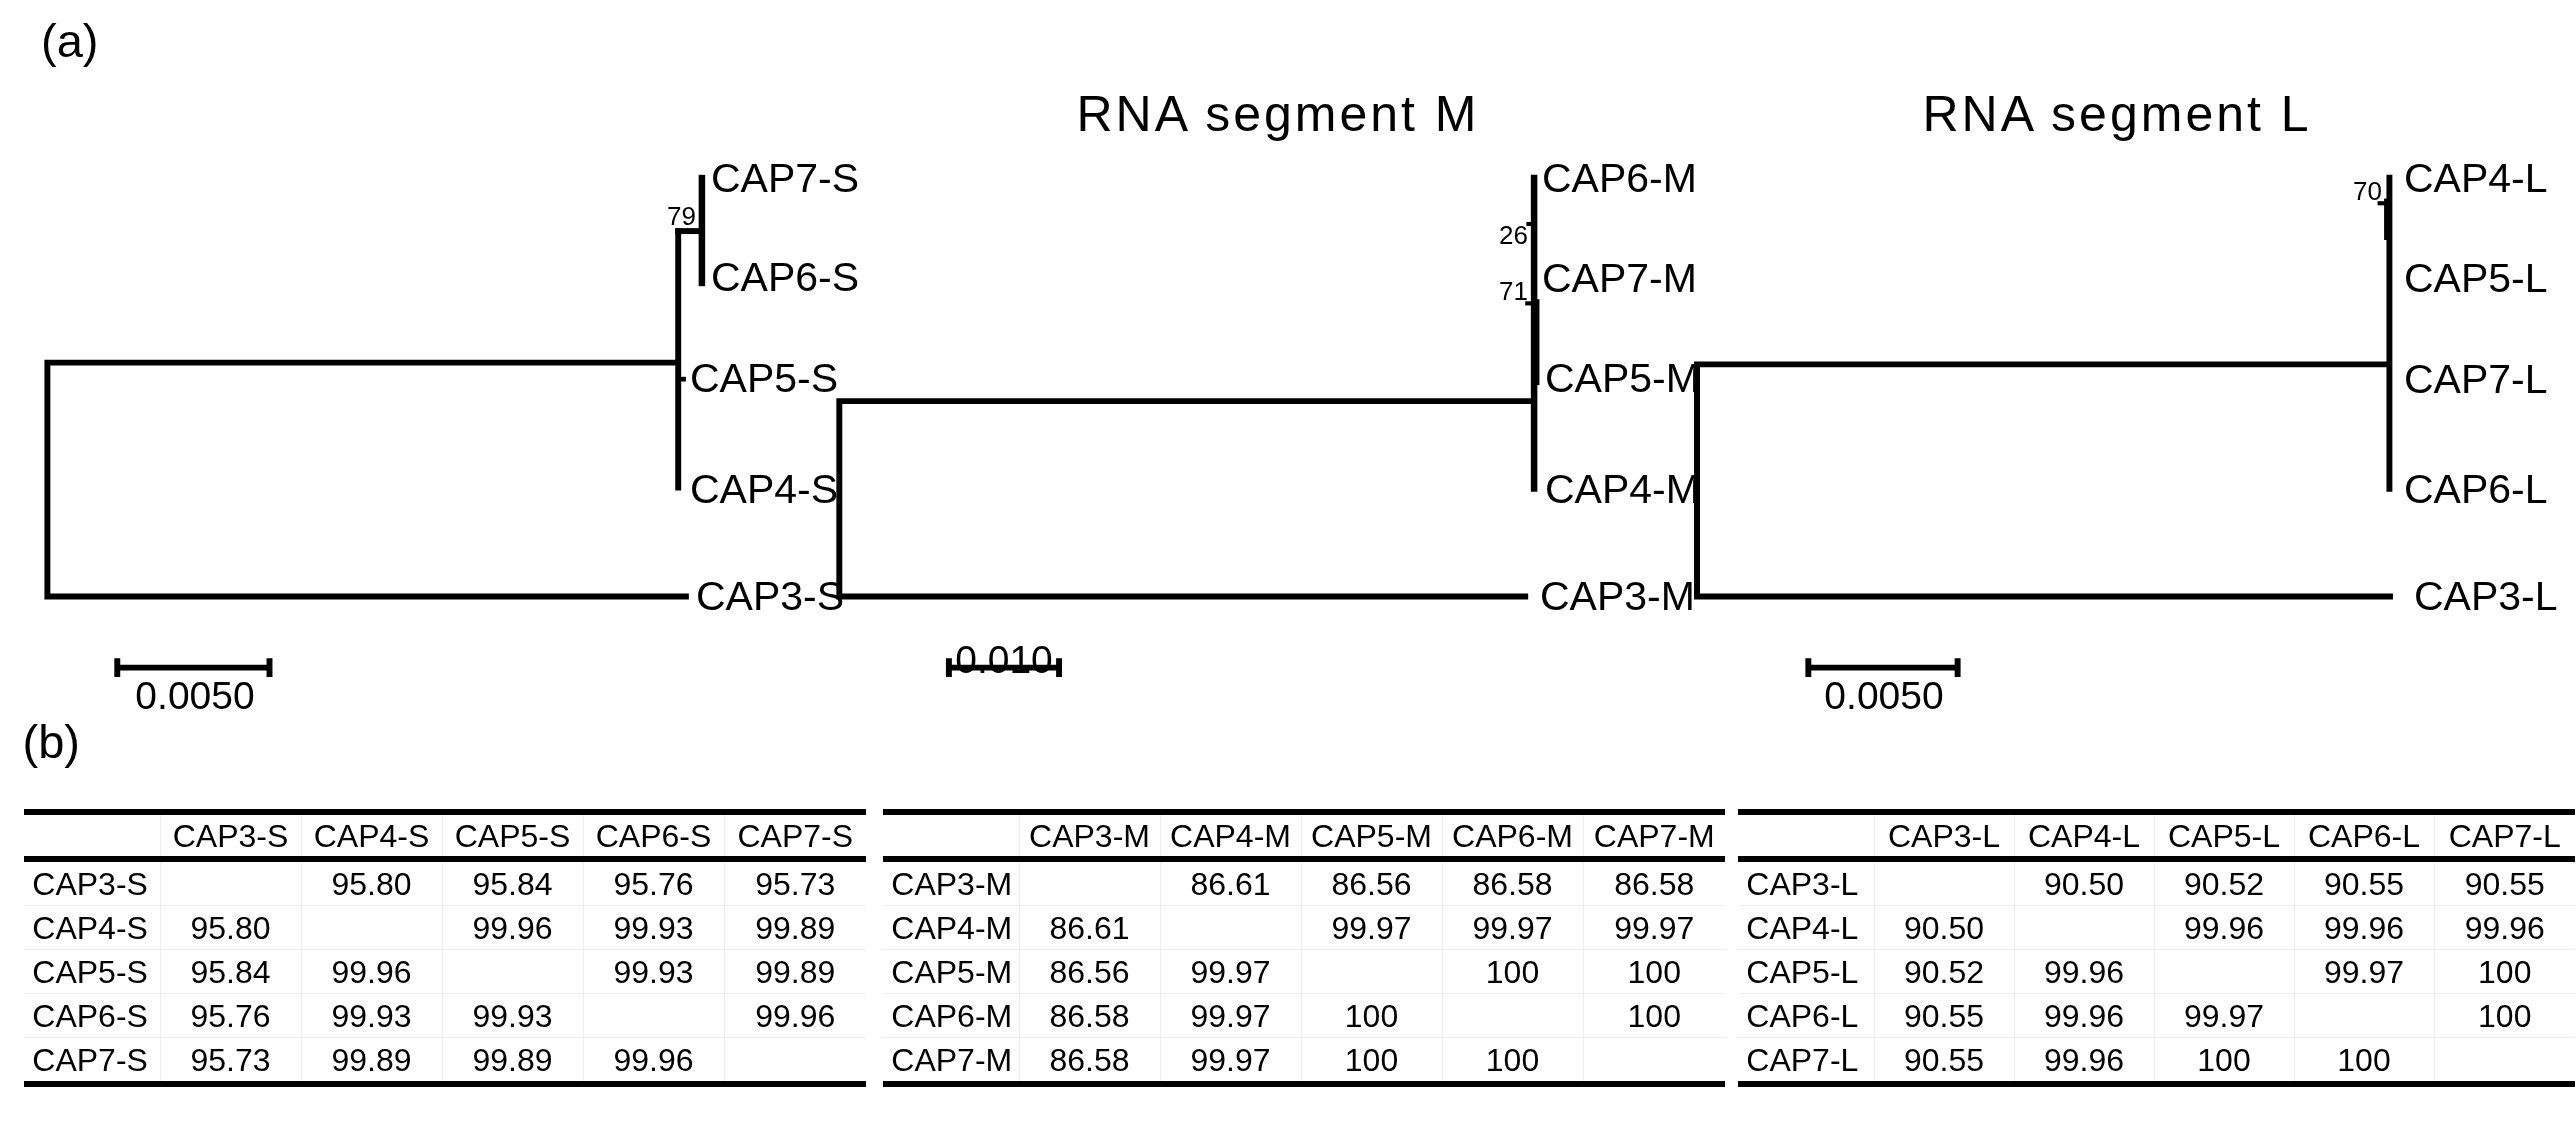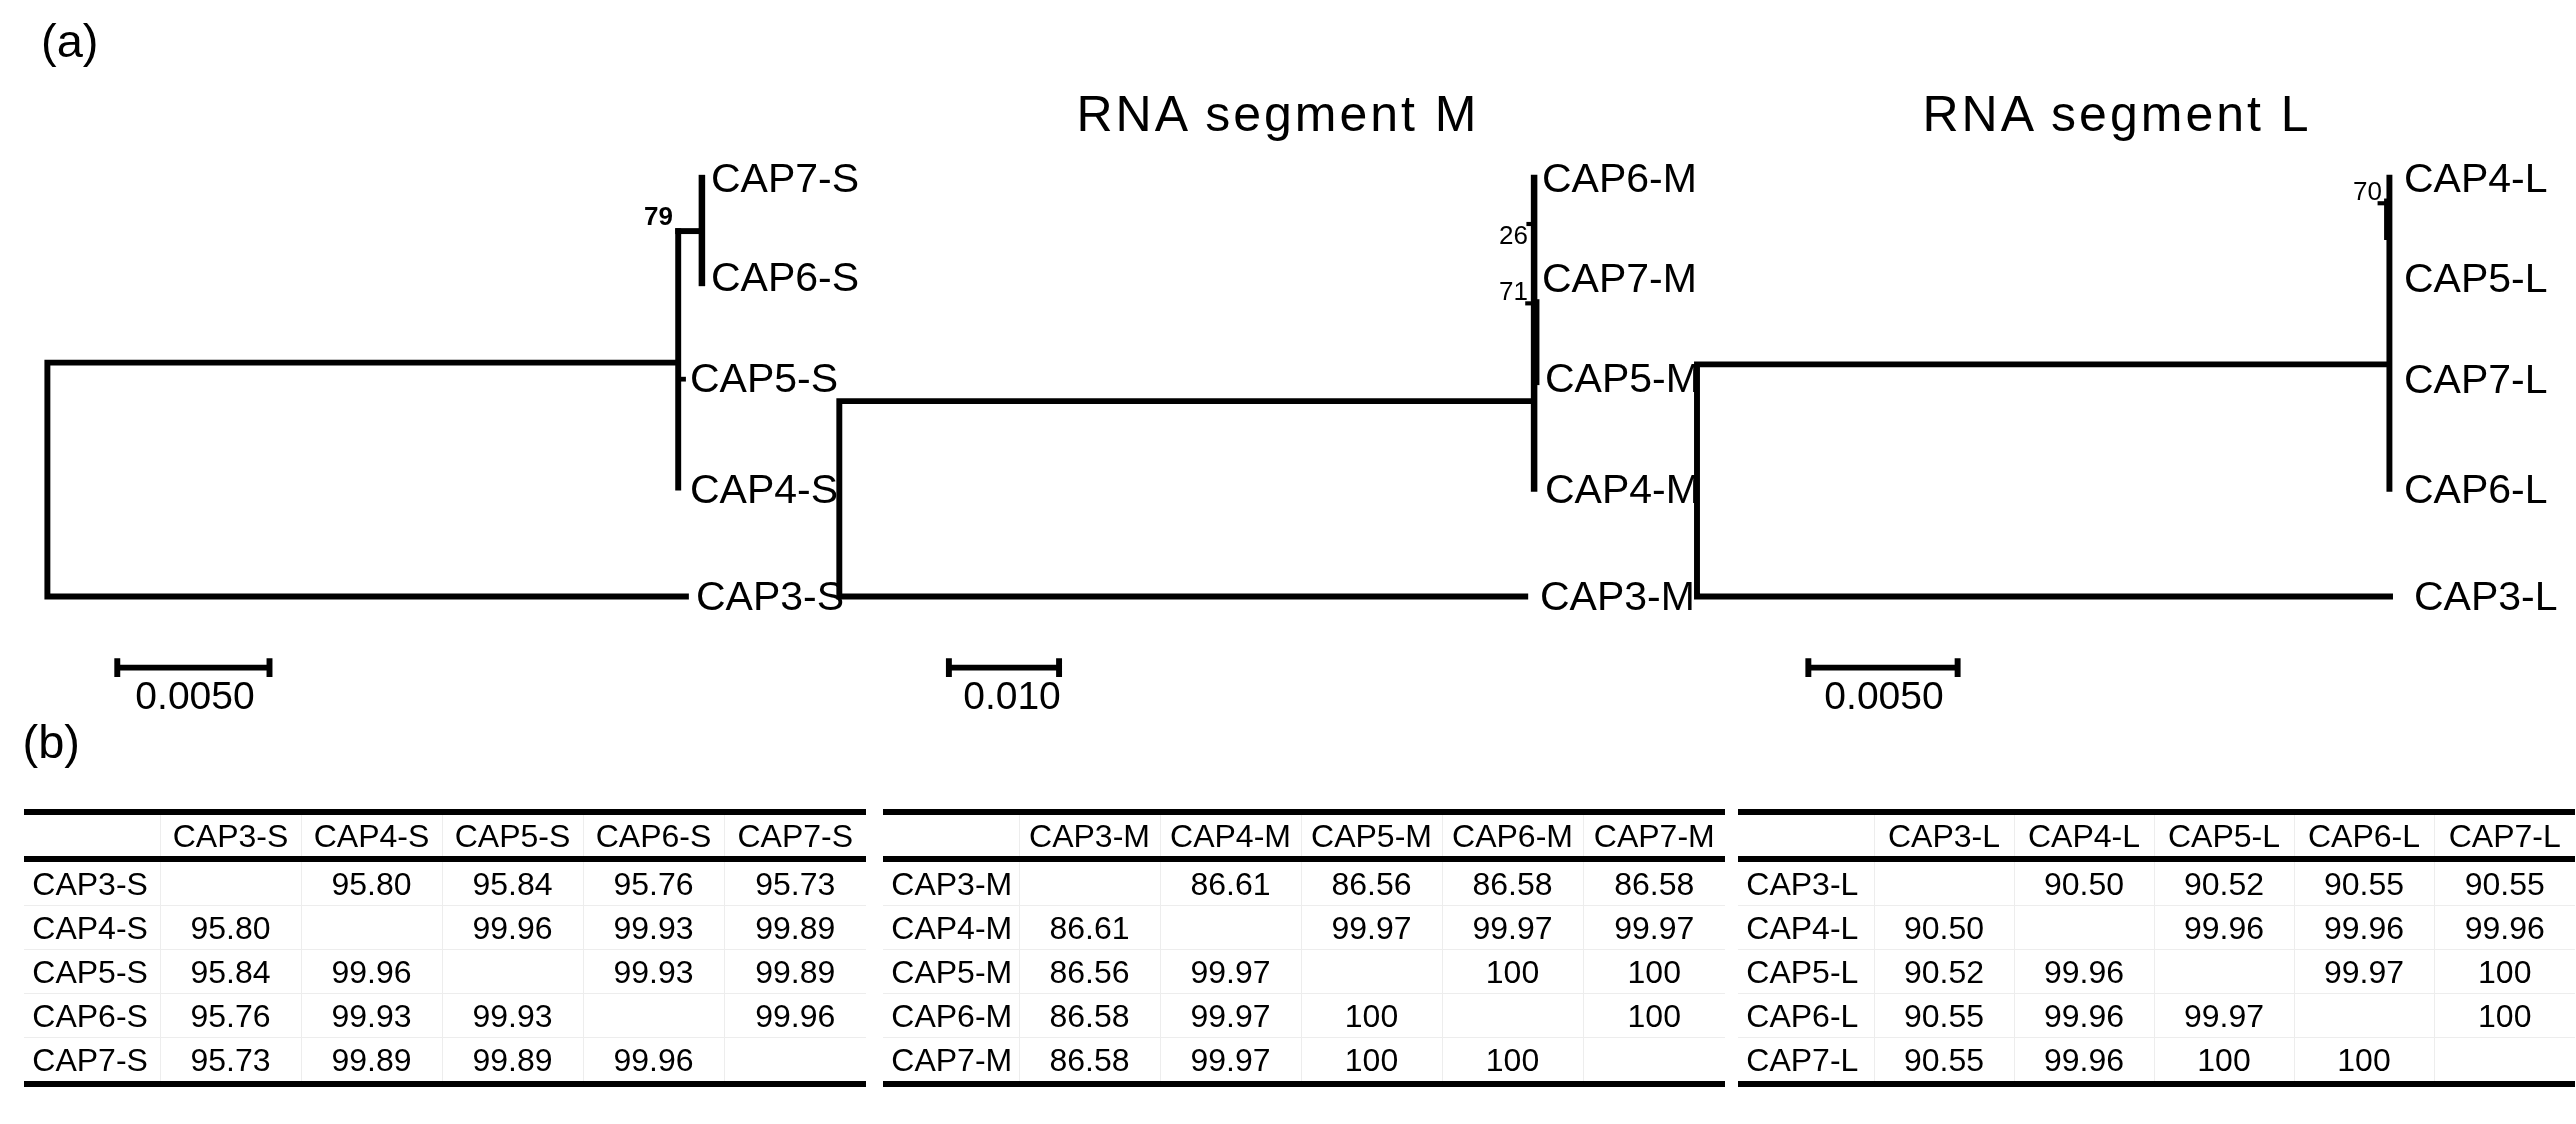--- a/index.html
+++ b/index.html
@@ -79,27 +79,27 @@
   <div class="tip" style="left:1545px; top:378px;">CAP5-M</div>
   <div class="tip" style="left:1545px; top:489px;">CAP4-M</div>
   <div class="tip" style="left:1540px; top:596px;">CAP3-M</div>
 
   <div class="tip" style="left:2404px; top:178px;">CAP4-L</div>
   <div class="tip" style="left:2404px; top:278px;">CAP5-L</div>
   <div class="tip" style="left:2404px; top:379px;">CAP7-L</div>
   <div class="tip" style="left:2404px; top:489px;">CAP6-L</div>
   <div class="tip" style="left:2414px; top:596px;">CAP3-L</div>
 
-  <div class="boot" style="left:590px; top:216px;font-weight:bold;">79</div>
+  <div class="boot" style="left:613px; top:216px;">79</div>
   <div class="boot" style="left:1445px; top:212px;margin-top:23px;">26</div>
   <div class="boot" style="left:1445px; top:291px;">71</div>
   <div class="boot" style="left:2299px; top:191px;">70</div>
 
   <div class="scale-label" style="left:195px; top:676px;">0.0050</div>
-  <div class="scale-label" style="left:1004px; top:676px;margin-left:8px;">0.010</div>
+  <div class="scale-label" style="left:1004px; top:640px;">0.010</div>
   <div class="scale-label" style="left:1884px; top:676px;">0.0050</div>
 
   <table class="idtable" style="left:24px; top:809px; width:842px;">
     <colgroup>
         <col style="width:136px">
         <col style="width:141px">
         <col style="width:141px">
         <col style="width:141px">
         <col style="width:141px">
         <col style="width:142px">

